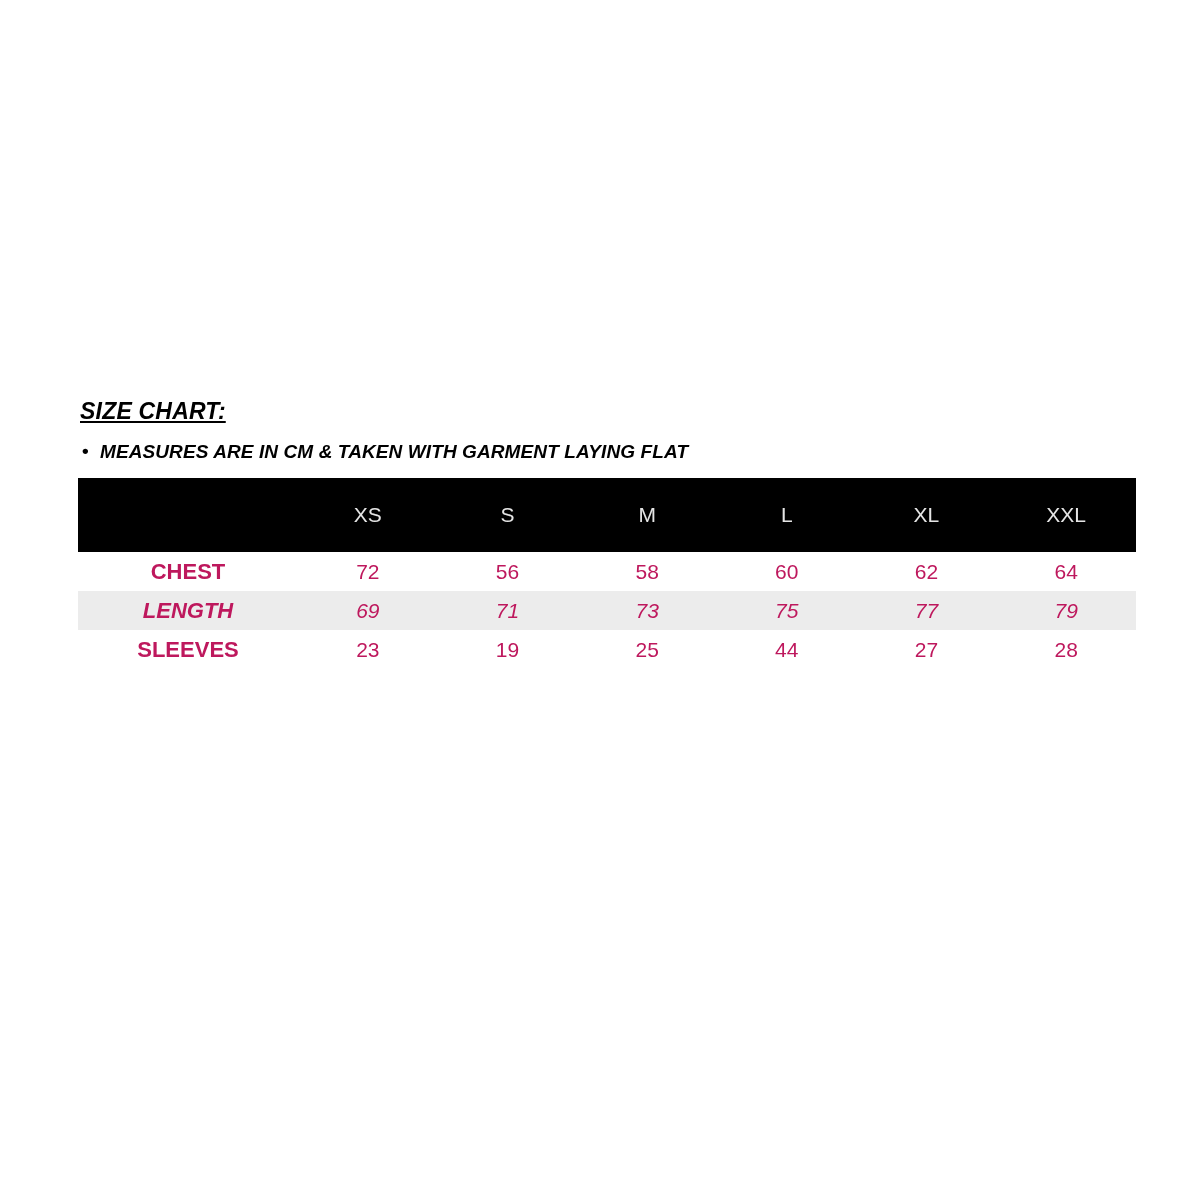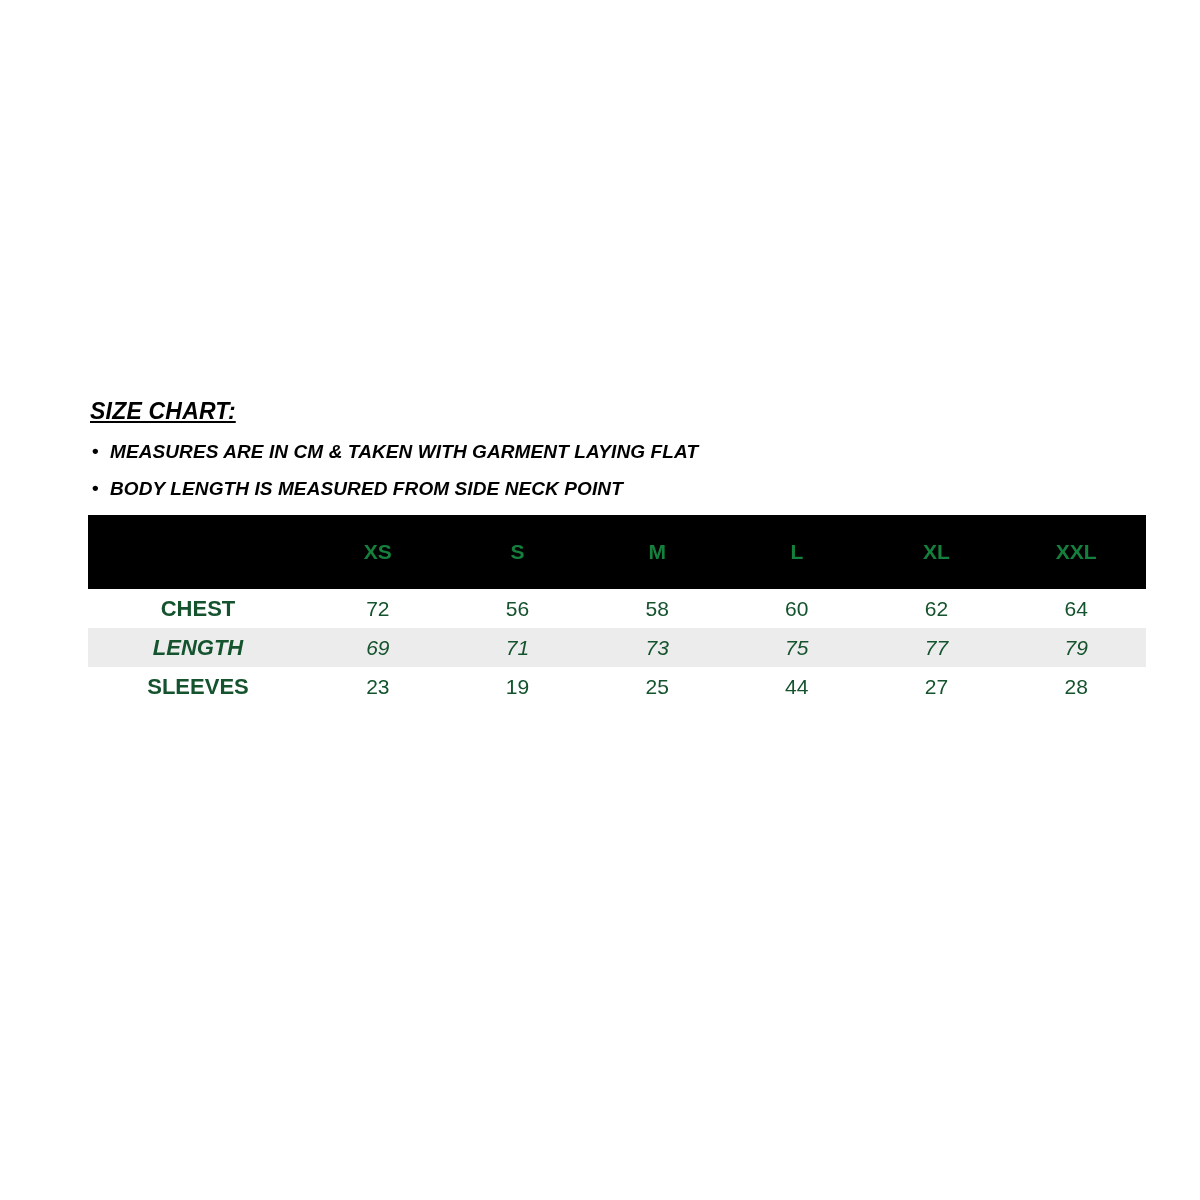--- a/index.html
+++ b/index.html
@@ -10,21 +10,21 @@
   body {
     width: 1200px;
     height: 1200px;
     font-family: "Liberation Sans", sans-serif;
     color: #000000;
     position: relative;
     overflow: hidden;
   }
   .sheet {
     position: absolute;
-    left: 88px;
+    left: 78px;
     top: 398px;
     width: 1058px;
   }
   .title {
     font-size: 23px;
     font-weight: bold;
     font-style: italic;
     text-decoration: underline;
     letter-spacing: 0.2px;
     margin: 0 0 16px 2px;
@@ -52,38 +52,38 @@
     font-size: 19px;
     font-style: normal;
   }
   table.size-table {
     border-collapse: collapse;
     width: 1058px;
     table-layout: fixed;
   }
   table.size-table thead th {
     background: #000000;
-    color: #15803d;
+    color: #e5e5e5;
     font-size: 21px;
-    font-weight: bold;
+    font-weight: normal;
     height: 72px;
     vertical-align: middle;
     text-align: center;
     border: none;
   }
   table.size-table thead th.corner {
     width: 218px;
   }
   table.size-table tbody td {
     height: 37px;
     font-size: 21px;
     text-align: center;
     vertical-align: middle;
     border: none;
-    color: #14532d;
+    color: #be185d;
   }
   table.size-table tbody td.rowhead {
     font-weight: bold;
     font-size: 22px;
     text-align: center;
     width: 218px;
   }
   table.size-table tbody tr.alt {
     background: #ececec;
     font-style: italic;
@@ -91,21 +91,20 @@
 </style>
 </head>
 <body>
 
 <div class="sheet">
 
   <div class="title">SIZE CHART:</div>
 
   <ul class="notes">
     <li>MEASURES ARE IN CM &amp; TAKEN WITH GARMENT LAYING FLAT</li>
-    <li>BODY LENGTH IS MEASURED FROM SIDE NECK POINT</li>
   </ul>
 
   <table class="size-table">
     <thead>
       <tr>
         <th class="corner"></th>
         <th>XS</th>
         <th>S</th>
         <th>M</th>
         <th>L</th>

